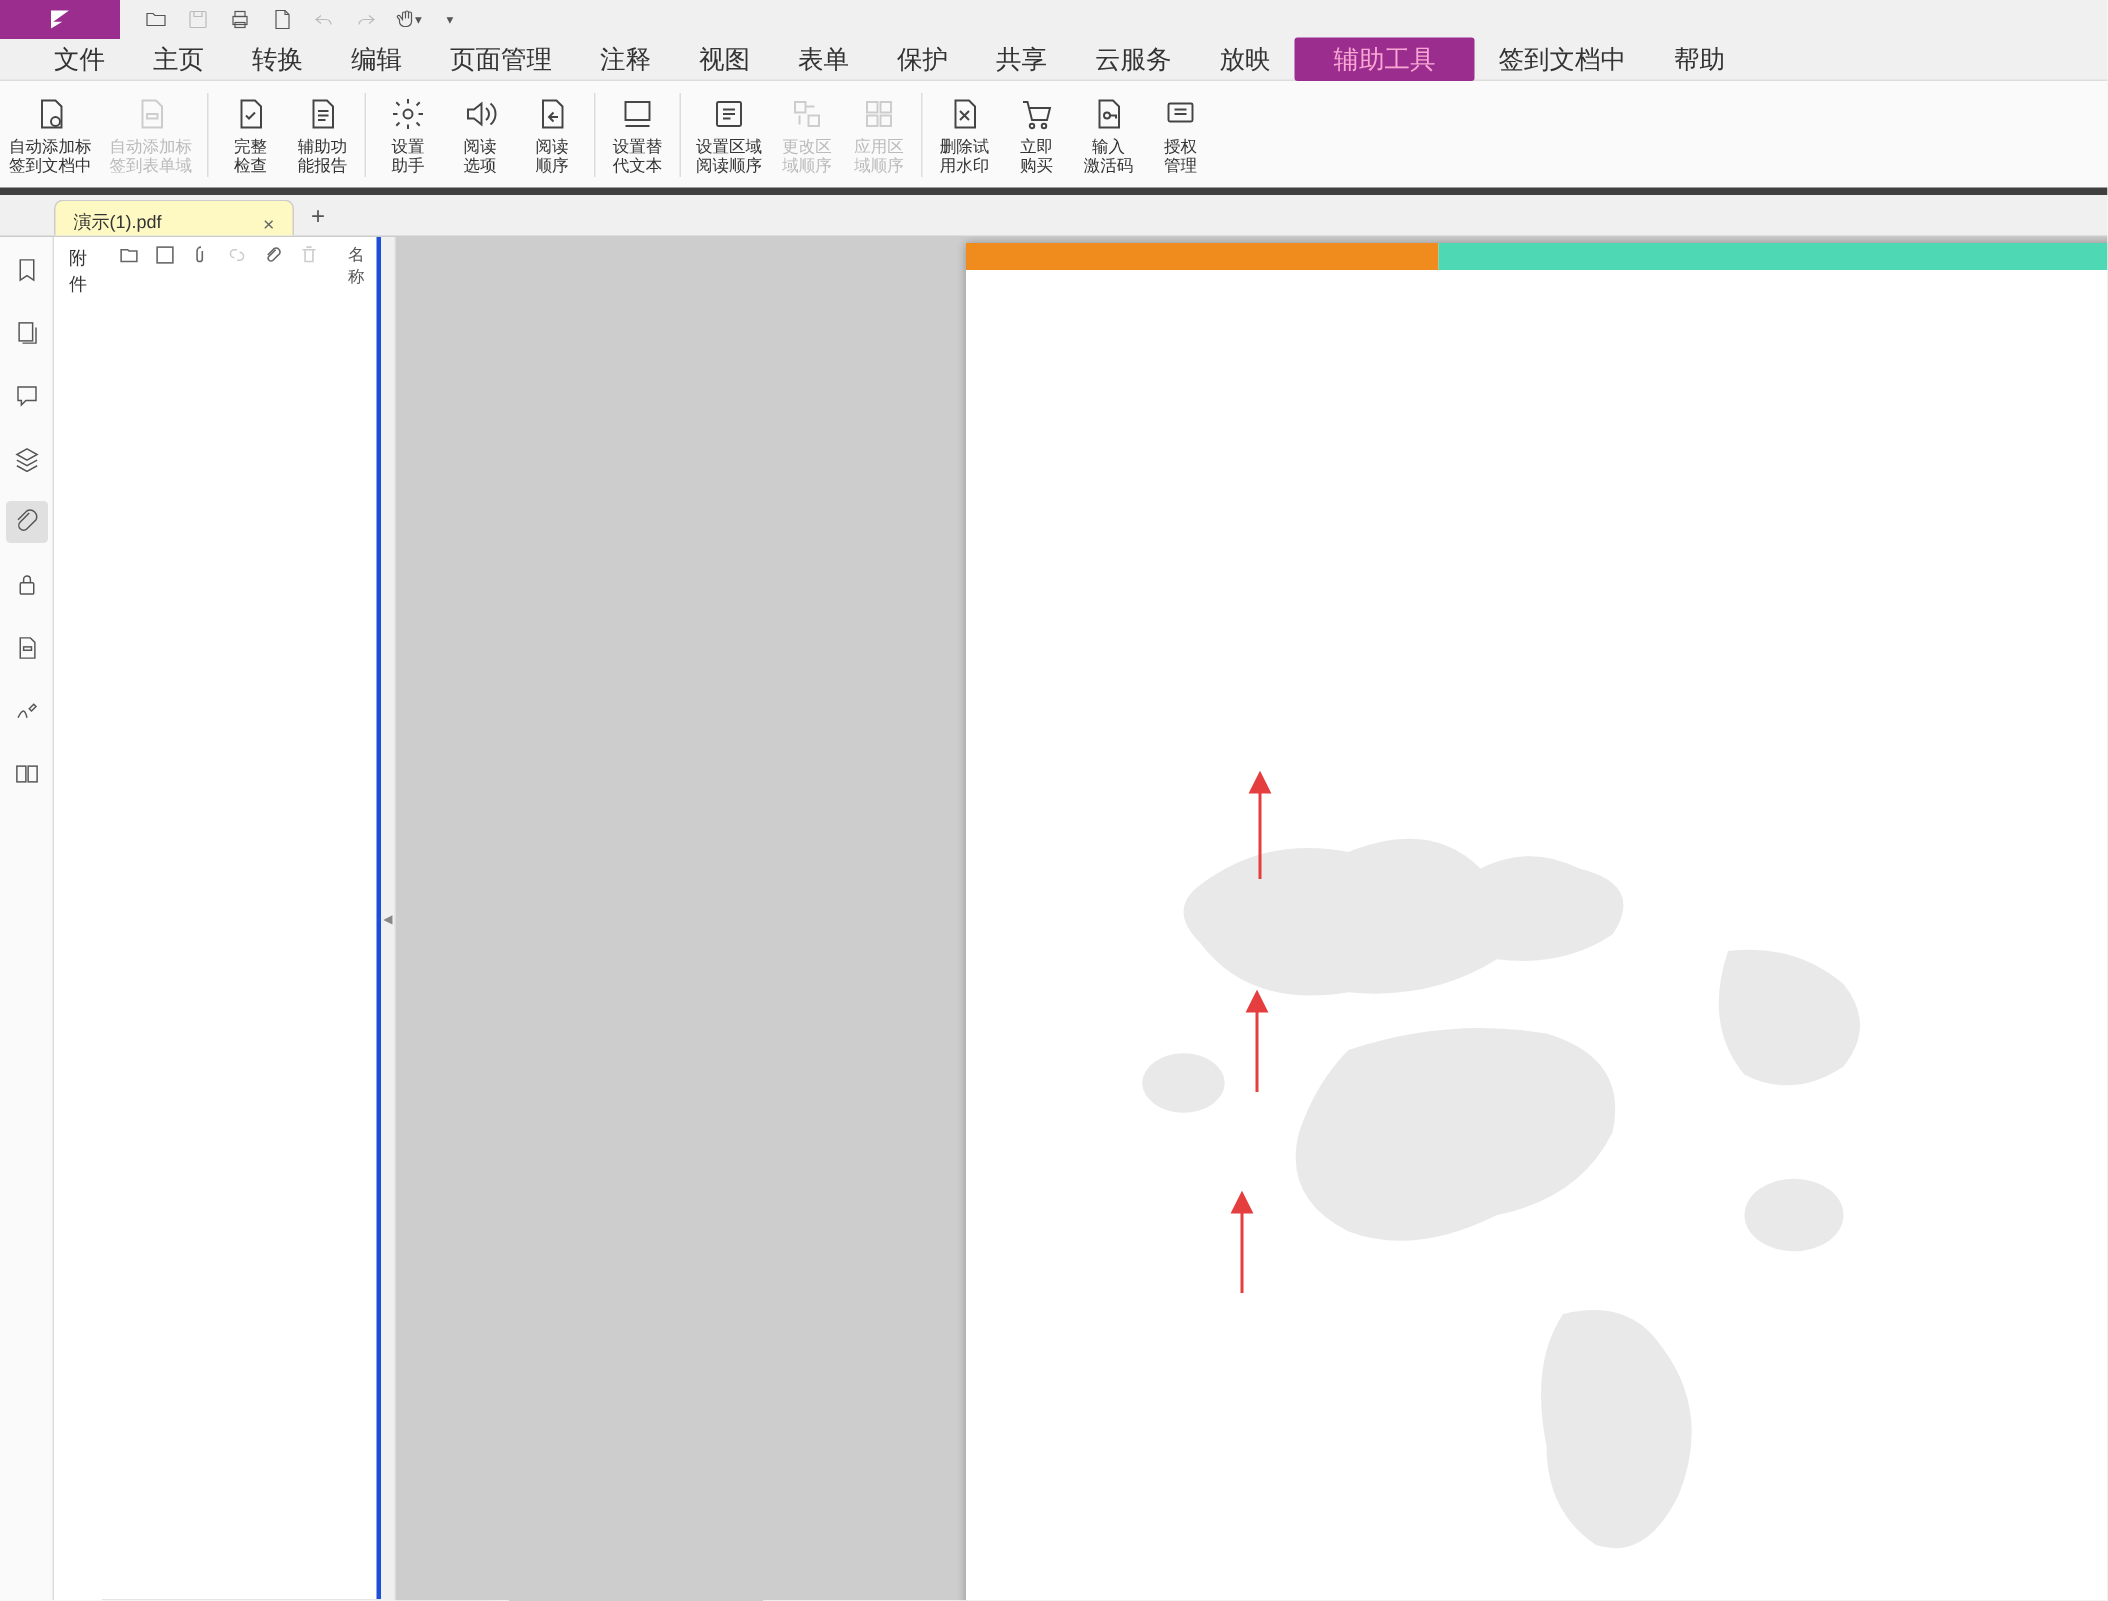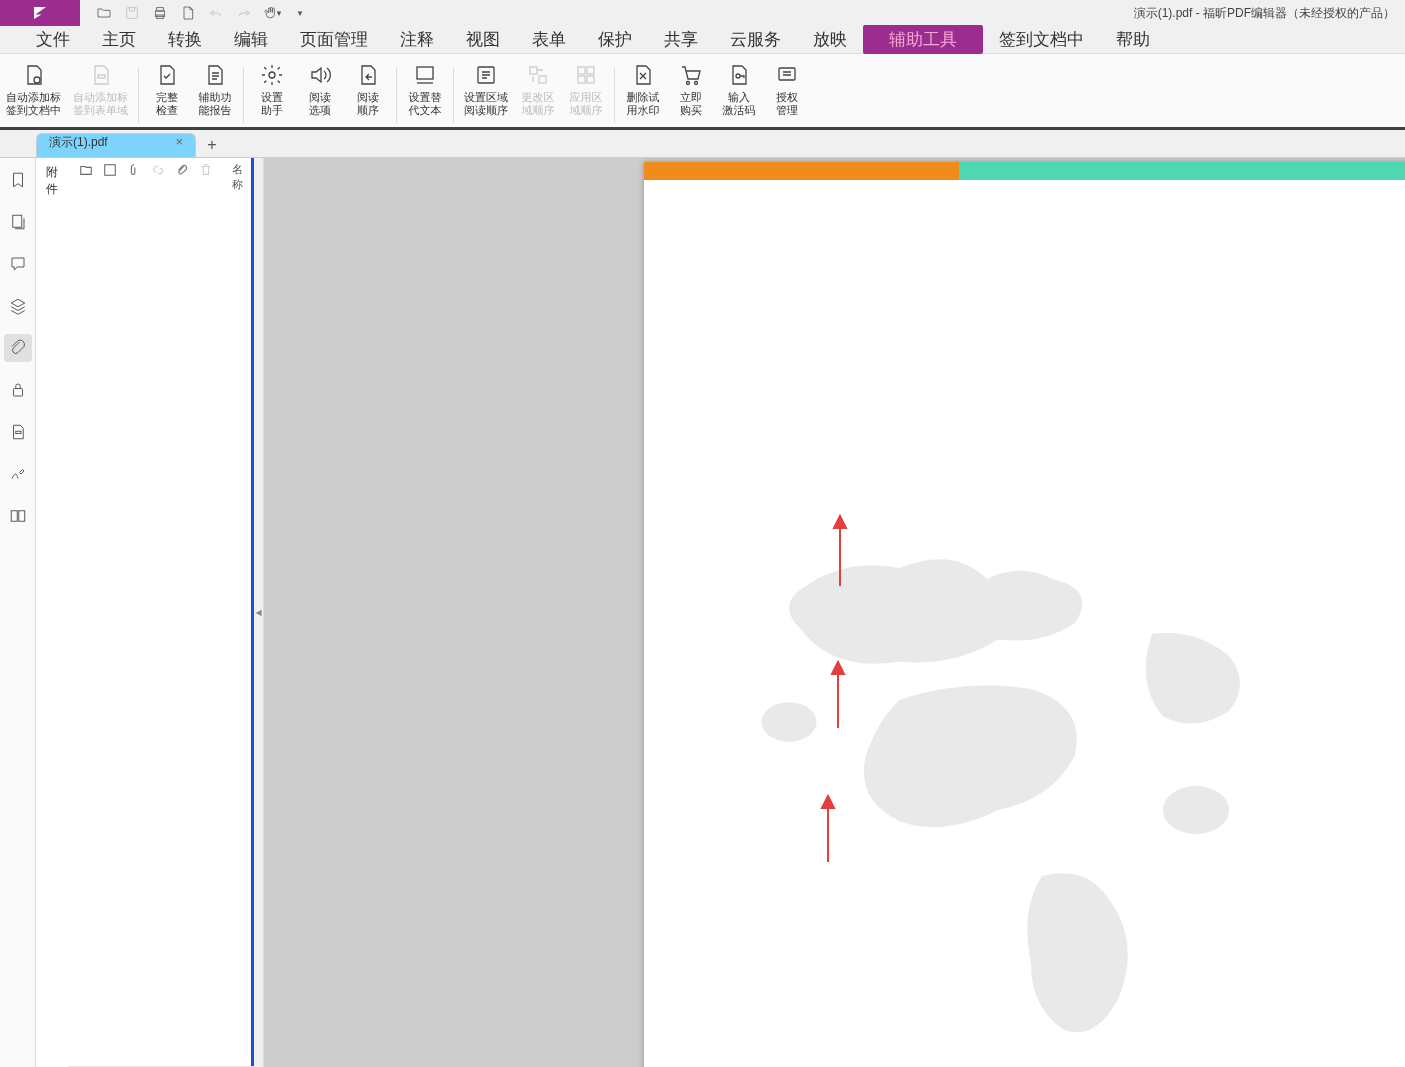--- a/index.html
+++ b/index.html
@@ -11,31 +11,31 @@
     .titlebar-icons { display: flex; align-items: center; gap: 0; padding-left: 10px; }
     .titlebar-icons .icon-btn { width: 28px; height: 24px; display: flex; align-items: center; justify-content: center; cursor: pointer; }
     .titlebar-icons svg { width: 16px; height: 16px; stroke: #555; fill: none; stroke-width: 1.2; }
     .titlebar-icons .disabled svg { stroke: #bbb; }
     .titlebar-title { flex: 1; text-align: right; padding-right: 10px; font-size: 12px; color: #444; }
     
     .menubar { height: 28px; background: #f0f0f0; display: flex; align-items: center; padding-left: 20px; gap: 0; border-bottom: 1px solid #ddd; }
     .menu-item { padding: 5px 16px; font-size: 17px; color: #333; cursor: pointer; }
     .menu-item.active { background: #9b2d8f; color: #f9a8d4; border-radius: 2px; padding: 3px 26px; }
     
-    .ribbon { height: 76px; background: #fafafa; display: flex; align-items: flex-end; padding: 4px 0; border-bottom: 3px solid #404040; }
+    .ribbon { height: 76px; background: #fafafa; display: flex; align-items: center; padding: 4px 0; border-bottom: 5px solid #404040; }
     .ribbon-btn { display: flex; flex-direction: column; align-items: center; justify-content: center; padding: 4px 6px; min-width: 48px; height: 68px; cursor: pointer; }
     .ribbon-btn.disabled { color: #bbb; cursor: default; }
     .ribbon-btn .ribbon-icon { width: 28px; height: 28px; display: flex; align-items: center; justify-content: center; margin-bottom: 2px; }
     .ribbon-btn.disabled svg { stroke: #ccc; }
     .ribbon-btn svg { width: 24px; height: 24px; stroke: #444; fill: none; stroke-width: 1.3; }
     .ribbon-btn .ribbon-label { font-size: 11px; text-align: center; line-height: 13px; white-space: pre; }
     .ribbon-separator { width: 1px; height: 56px; background: #ddd; margin: 0 4px; }
     
     .tabbar { height: 28px; background: #f0f0f0; display: flex; align-items: flex-end; padding-left: 36px; border-bottom: 1px solid #ccc; }
-    .doc-tab { height: 24px; background: #7dd3fc; border-top-left-radius: 6px; border-top-right-radius: 6px; border: 1px solid #ccc; border-bottom: none; display: flex; align-items: flex-start; padding: 0 8px 0 12px; font-size: 12px; min-width: 160px; position: relative; }
+    .doc-tab { height: 24px; background: #fef9c3; border-top-left-radius: 6px; border-top-right-radius: 6px; border: 1px solid #ccc; border-bottom: none; display: flex; align-items: flex-end; padding: 0 8px 0 12px; font-size: 12px; min-width: 160px; position: relative; }
     .doc-tab .tab-close { margin-left: auto; padding: 0 4px; cursor: pointer; font-size: 13px; color: #666; }
     .new-tab { width: 24px; height: 24px; display: flex; align-items: center; justify-content: center; cursor: pointer; font-size: 16px; color: #555; margin-left: 4px; }
     
     .main { display: flex; height: calc(100vh - 158px); }
     .side-icons { width: 36px; background: #fafafa; border-right: 1px solid #ddd; display: flex; flex-direction: column; align-items: center; padding-top: 8px; gap: 14px; }
     .side-icon { width: 28px; height: 28px; display: flex; align-items: center; justify-content: center; cursor: pointer; border-radius: 3px; }
     .side-icon:hover, .side-icon.active { background: #e0e0e0; }
     .side-icon svg { width: 18px; height: 18px; stroke: #555; fill: none; stroke-width: 1.3; }
     
     .side-panel { width: 218px; background: #fff; border-right: 1px solid #ddd; display: flex; flex-direction: row; }
@@ -109,21 +109,20 @@
     <div class="icon-btn">
         <svg viewBox="0 0 24 24">
           <path d="M8 12V6a1.5 1.5 0 0 1 3 0v5V5a1.5 1.5 0 0 1 3 0v6V6a1.5 1.5 0 0 1 3 0v8a5 5 0 0 1-5 5h-2a5 5 0 0 1-5-5v-2l-2-2a1.5 1.5 0 0 1 2-2z"></path>
         </svg>
         <span style="font-size:9px;color:#555;margin-left:-2px;">▾</span>
       </div>
     <div class="icon-btn">
         <span style="font-size:9px;color:#555;">▾</span>
       </div>
   </div>
-  <div class="titlebar-title">演示(1).pdf - 福昕PDF编辑器（未经授权的产品）</div>
 </div>
 
 <div class="menubar" id="menubar">
     <div class="menu-item">文件</div>
     <div class="menu-item">主页</div>
     <div class="menu-item">转换</div>
     <div class="menu-item">编辑</div>
     <div class="menu-item">页面管理</div>
     <div class="menu-item">注释</div>
     <div class="menu-item">视图</div>

